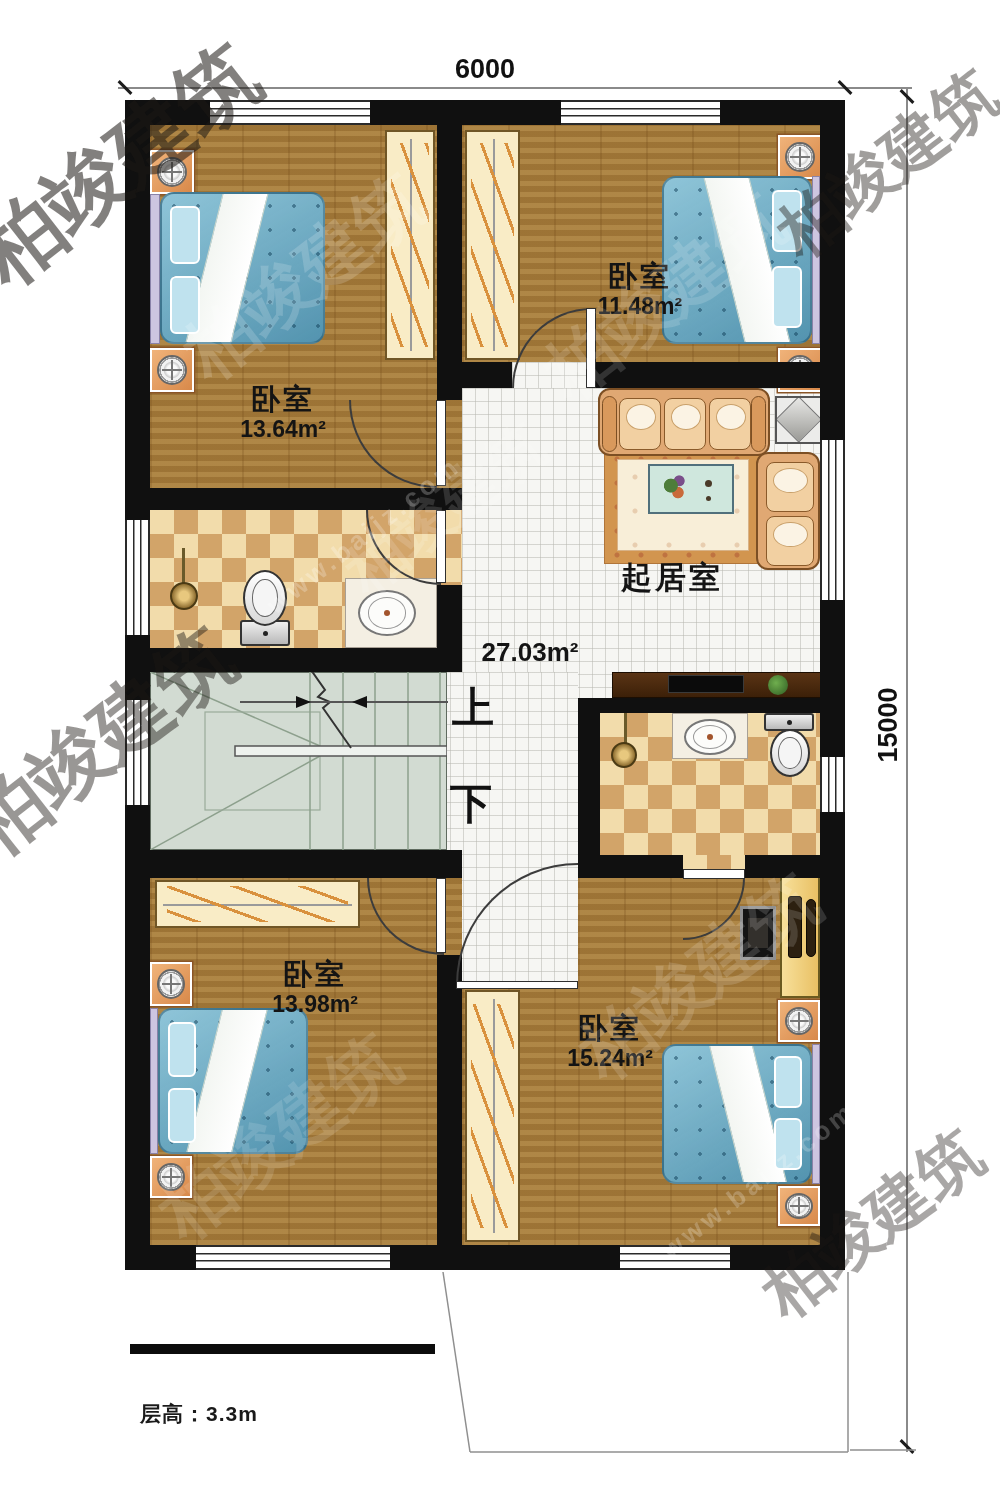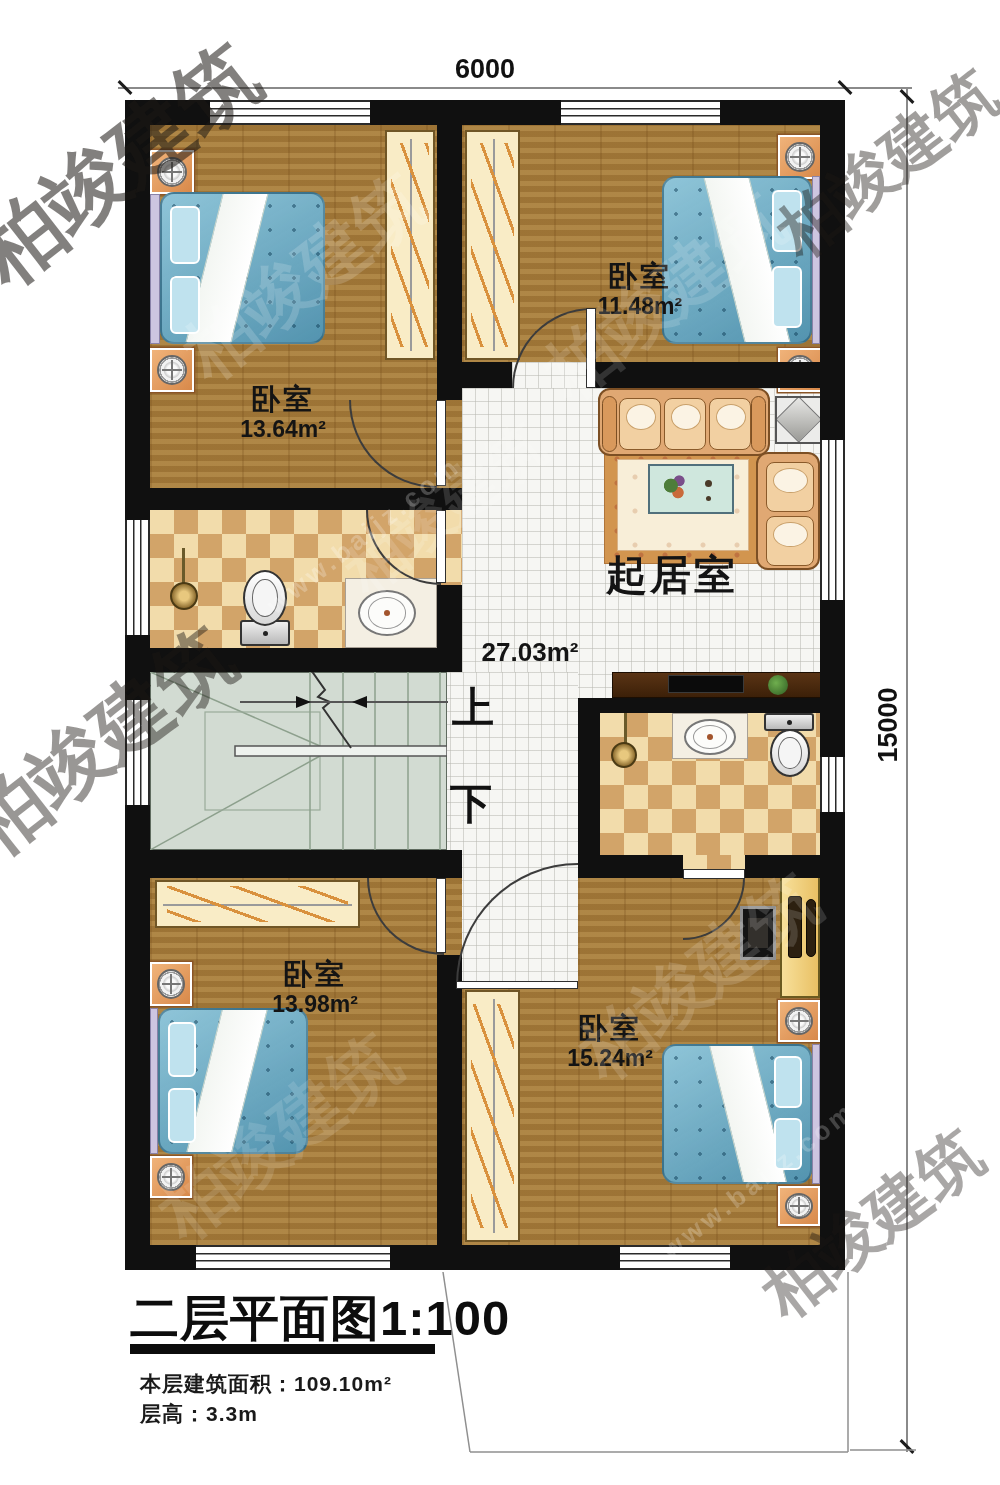--- a/index.html
+++ b/index.html
@@ -85,21 +85,21 @@
   .basin::after{content:'';position:absolute;left:50%;top:50%;width:6px;height:6px;margin:-3px;border-radius:50%;background:#a2542c;}
   .shower-head{border-radius:50%;background:radial-gradient(#e8c87e 28%,#8a6a2e 72%);border:2px solid #4a3a14;box-sizing:border-box;}
   .shower-stem{background:#6a5a2a;}
   .desk{background:linear-gradient(90deg,#f7e09a,#e9c064);border:2px solid #6a5a20;box-sizing:border-box;}
   .desk-item{background:#2c2010;border:1px solid #0e0a04;border-radius:3px;}
   .tvbox{background:#141414;border:3px solid #8f8f8f;box-sizing:border-box;}
   .tvbox::before{content:'';position:absolute;inset:18%;background:#33302c;}
   
   .rlabel{position:absolute;text-align:center;color:#141414;font-weight:700;line-height:1.15;}
   .rname{display:block;font-size:29px;letter-spacing:3px;}
-  .rname.big{font-size:41px;}
+  .rname.big{font-size:31px;margin-top:8px;}
   .rarea{display:block;font-size:23px;letter-spacing:0;}
   .stair-lbl{position:absolute;font-size:42px;font-weight:700;color:#111;}
   .dim-line{background:#8a8a8a;}
   .dim-tick{position:absolute;width:18px;height:3px;background:#1c1c1c;transform:rotate(45deg);}
   .dim-text{position:absolute;font-size:27px;font-weight:700;color:#111;text-align:center;}
   .leader{position:absolute;height:2px;background:#555;}
   .arrow-r{position:absolute;width:0;height:0;border-top:6px solid rgba(0,0,0,0);
     border-bottom:6px solid rgba(0,0,0,0);border-left:15px solid #111;}
   .arrow-l{position:absolute;width:0;height:0;border-top:6px solid rgba(0,0,0,0);
     border-bottom:6px solid rgba(0,0,0,0);border-right:15px solid #111;}
@@ -333,25 +333,21 @@
   <div class="dim-tick" style="left:898px;top:1445px;"></div>
   <div class="dim-text" style="left:838px;top:710px;width:100px;height:30px;line-height:30px;transform:rotate(-90deg);">15000</div>
 
   <svg class="abs" style="left:430px;top:1260px;" width="530" height="205" viewBox="0 0 530 205">
     <line x1="13" y1="12" x2="40" y2="192" stroke="#8f8f8f" stroke-width="1.5"></line>
     <line x1="40" y1="192" x2="418" y2="192" stroke="#8f8f8f" stroke-width="1.5"></line>
     <line x1="418" y1="12" x2="418" y2="192" stroke="#8f8f8f" stroke-width="1.5"></line>
     <line x1="420" y1="190" x2="486" y2="190" stroke="#8f8f8f" stroke-width="1.5"></line>
   </svg>
 
-  <div class="title-text" style="left:130px;top:1286px;">
-    <span>二层平面图</span><span>1:100</span>
-  </div>
   <div class="title-bar" style="left:130px;top:1344px;width:305px;height:10px;"></div>
-  <div class="note" style="left:140px;top:1370px;">本层建筑面积：109.10m²</div>
   <div class="note" style="left:140px;top:1400px;">层高：3.3m</div>
 
   <div class="wm" style="left:-45px;top:110px;font-size:82px;color:rgba(28,24,20,.55);">柏竣建筑</div>
   <div class="wm" style="left:-55px;top:690px;font-size:78px;color:rgba(28,24,20,.45);">柏竣建筑</div>
   <div class="wm" style="left:760px;top:120px;font-size:64px;color:rgba(28,24,20,.42);">柏竣建筑</div>
   <div class="wm" style="left:745px;top:1180px;font-size:64px;color:rgba(28,24,20,.38);">柏竣建筑</div>
   <div class="wm" style="left:165px;top:230px;font-size:70px;color:rgba(255,255,255,.17);">柏竣建筑</div>
   <div class="wm" style="left:525px;top:250px;font-size:70px;color:rgba(255,255,255,.15);">柏竣建筑</div>
   <div class="wm" style="left:330px;top:470px;font-size:58px;color:rgba(255,255,255,.14);">柏竣建筑</div>
   <div class="wm" style="left:560px;top:930px;font-size:70px;color:rgba(255,255,255,.15);">柏竣建筑</div>

